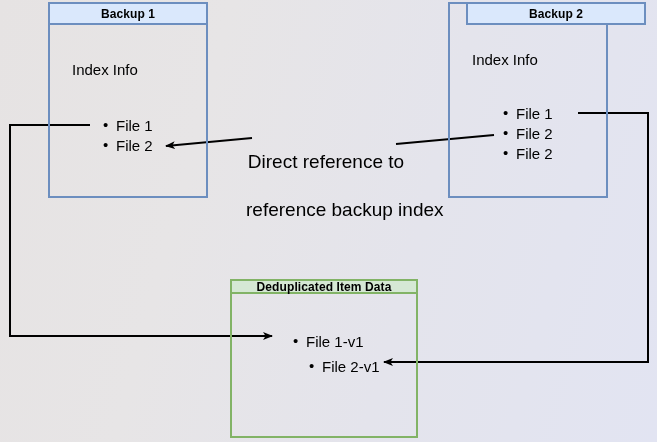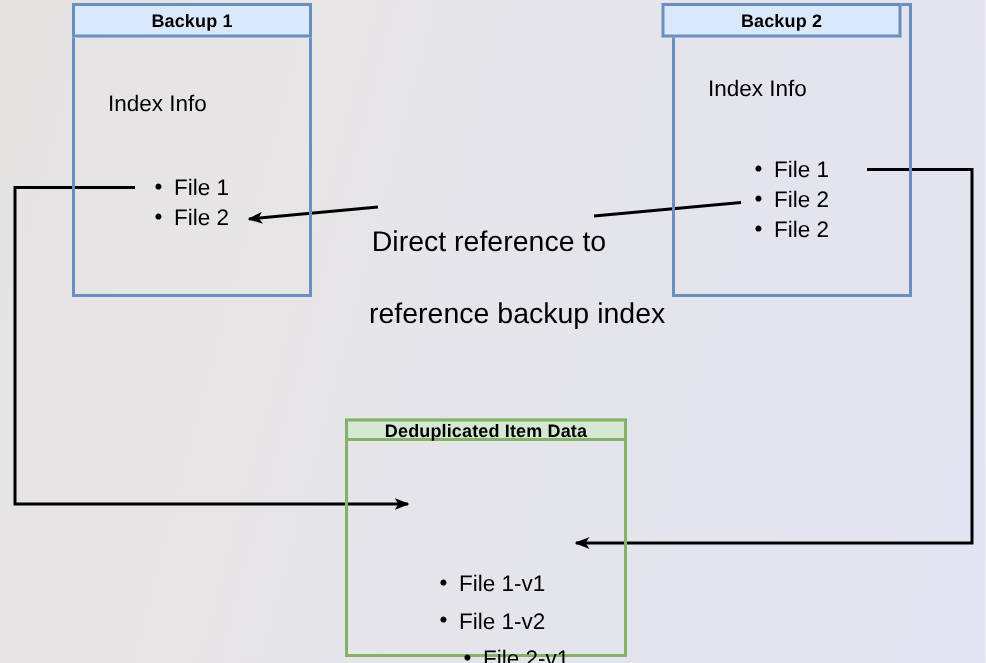--- a/index.html
+++ b/index.html
@@ -111,37 +111,36 @@
   <div class="box-header" style="left:48px; top:2px; width:160px; height:23px;">
     <span>Backup 1</span>
   </div>
   <div class="box-title" style="left:72px; top:61px;">Index Info</div>
   <ul class="filelist" style="left:98px; top:116px;">
     <li>File 1</li>
     <li>File 2</li>
   </ul>
 
   <div class="box" style="left:448px; top:2px; width:160px; height:196px;"></div>
-  <div class="box-header" style="left:441px; top:2px; width:160px; height:23px;">
+  <div class="box-header" style="left:466px; top:2px; width:180px; height:23px;">
     <span>Backup 2</span>
   </div>
   <div class="box-title" style="left:472px; top:51px;">Index Info</div>
   <ul class="filelist" style="left:498px; top:104px;">
     <li>File 1</li>
     <li>File 2</li>
     <li>File 2</li>
   </ul>
 
   <div class="box box-green" style="left:230px; top:279px; width:188px; height:159px;"></div>
   <div class="box-header header-green" style="left:230px; top:279px; width:188px; height:15px;">
     <span>Deduplicated Item Data</span>
   </div>
   <ul class="filelist" style="left:288px; top:329px; line-height:25px;">
-    <li style="line-height:25px;margin-top:48px;">File 1-v1</li>
-    <li style="line-height:25px;">File 1-v2</li>
+    <li style="line-height:25px;">File 1-v1</li>
     <li style="line-height:25px;margin-left:16px;">File 2-v1</li>
   </ul>
 
   <div class="center-label" style="left:246px; top:122px; width:160px;">
     <div>Direct reference to</div>
     <div>reference backup index</div>
   </div>
 
 </div>
 

